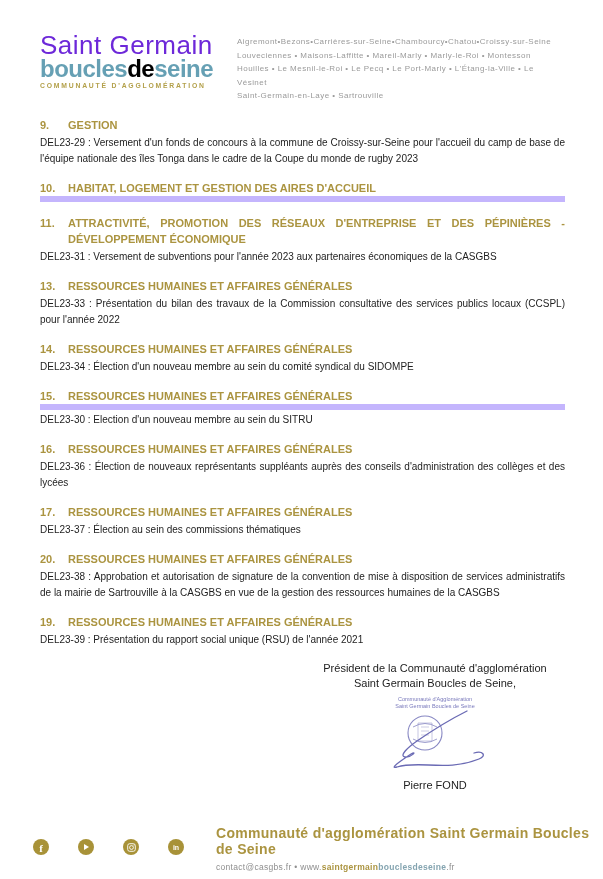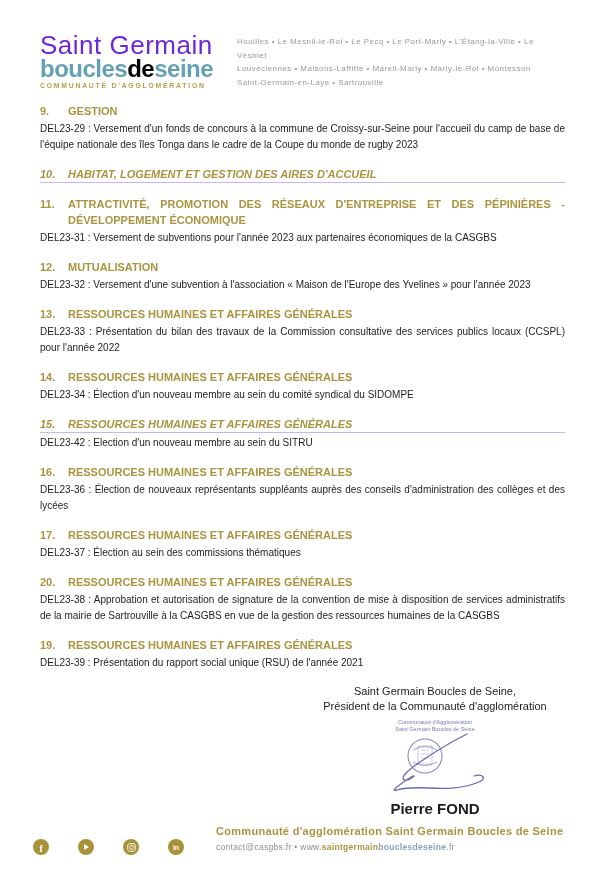--- a/index.html
+++ b/index.html
@@ -14,61 +14,62 @@
   .logo { width:197px; flex:none; }
   .logo-top { font-size:26px; letter-spacing:.5px; color:#6d28d9; line-height:24px; }
   .logo-mid { font-size:24px; font-weight:bold; letter-spacing:-.5px; color:#66a0b4; line-height:23px; }
   .logo-mid .gold { color:#000000; }
   .logo-tag { font-size:6.8px; letter-spacing:1.8px; color:#b3a04a; margin-top:2px; font-weight:bold; }
   .communes { flex:1; font-size:8px; line-height:13.5px; letter-spacing:.45px; color:#9a9a9a; padding-top:2px; }
 
   
   .sec { margin-bottom:13px; }
   .sec-heading { display:flex; color:#ab9440; font-weight:bold; font-size:11px; line-height:16px; }
-  .sec-heading.underlined { border-bottom:1px solid #c4b5fd;font-style:italic; }
+  .sec-heading.underlined { border-bottom:6px solid #c4b5fd; }
   .sec-num { width:28px; flex:none; }
   .sec-title { flex:1; text-align:justify; }
   .sec-body { font-size:10px; line-height:16px; text-align:justify; margin-top:2px; }
 
   
   .sig { width:320px; margin:10px 0 0 235px; text-align:center; font-size:11px; line-height:15px; }
   .sig-stamp { display:block; margin:2px auto 0; }
-  .sig-name { font-weight:bold; font-size:15px; margin-top:1px; }
+  .sig-name { font-weight:normal; font-size:11px; margin-top:1px; }
 
   
   .footer { position:absolute; left:0; top:820px; width:603px; height:59px; }
   .social { position:absolute; left:33px; top:19px; display:flex; gap:29px; }
   .sicon {
     width:16px; height:16px; border-radius:50%; background:#a89238; color:#fff;
     display:flex; align-items:center; justify-content:center; font-size:9px; font-weight:bold;
   }
   .sicon .play { width:0; height:0; border-left:5px solid #fff; border-top:3.2px solid transparent; border-bottom:3.2px solid transparent; margin-left:1px; }
   .sicon .in { font-size:7px; font-weight:bold; letter-spacing:0; }
   .sicon .fb { font-family:"Liberation Serif", serif; font-size:11px; font-weight:bold; margin-top:1px; }
   .ftext { position:absolute; left:216px; top:5px; width:382px; }
-  .forg { color:#ab9440; font-weight:bold; font-size:11px; letter-spacing:.3px; margin-bottom:4px; }
+  .forg { color:#ab9440; font-weight:bold; font-size:14px; letter-spacing:.3px; margin-bottom:4px; }
   .faddr, .fcontact { color:#8f8f8f; font-size:8.5px; line-height:12.5px; letter-spacing:.3px; }
   .fcontact .u-gold { color:#ab9440; font-weight:bold; }
   .fcontact .u-teal { color:#84a4b0; font-weight:bold; }
 </style>
 </head>
 <body>
 
 <div class="page">
   <div class="content">
 
     <div class="hdr">
       <div class="logo">
         <div class="logo-top">Saint Germain</div>
         <div class="logo-mid"><span>boucles</span><span class="gold">de</span><span>seine</span></div>
         <div class="logo-tag">COMMUNAUTÉ D'AGGLOMÉRATION</div>
       </div>
       <div class="communes">
+        <div>Aigremont•Bezons•Carrières-sur-Seine•Chambourcy•Chatou•Croissy-sur-Seine</div>
+        <div>Louveciennes • Maisons-Laffitte • Mareil-Marly • Marly-le-Roi • Montesson</div>
         <div>Houilles • Le Mesnil-le-Roi • Le Pecq • Le Port-Marly • L'Étang-la-Ville • Le Vésinet</div>
-        <div>Louveciennes • Maisons-Laffitte • Mareil-Marly • Marly-le-Roi • Montesson</div>
         <div>Saint-Germain-en-Laye • Sartrouville</div>
       </div>
     </div>
 
     <main>
   <section class="sec">
     <div class="sec-heading">
       <span class="sec-num">9.</span>
       <span class="sec-title">GESTION</span>
     </div>
@@ -83,27 +84,20 @@
   </section>
 
   <section class="sec">
     <div class="sec-heading">
       <span class="sec-num">11.</span>
       <span class="sec-title">ATTRACTIVITÉ, PROMOTION DES RÉSEAUX D'ENTREPRISE ET DES PÉPINIÈRES - DÉVELOPPEMENT ÉCONOMIQUE</span>
     </div>
     <div class="sec-body">DEL23-31 : Versement de subventions pour l'année 2023 aux partenaires économiques de la CASGBS</div>
   </section>
 
-  <section class="sec">
-    <div class="sec-heading">
-      <span class="sec-num">12.</span>
-      <span class="sec-title">MUTUALISATION</span>
-    </div>
-    <div class="sec-body">DEL23-32 : Versement d'une subvention à l'association « Maison de l'Europe des Yvelines » pour l'année 2023</div>
-  </section>
 
   <section class="sec">
     <div class="sec-heading">
       <span class="sec-num">13.</span>
       <span class="sec-title">RESSOURCES HUMAINES ET AFFAIRES GÉNÉRALES</span>
     </div>
     <div class="sec-body">DEL23-33 : Présentation du bilan des travaux de la Commission consultative des services publics locaux (CCSPL) pour l'année 2022</div>
   </section>
 
   <section class="sec">
@@ -112,21 +106,21 @@
       <span class="sec-title">RESSOURCES HUMAINES ET AFFAIRES GÉNÉRALES</span>
     </div>
     <div class="sec-body">DEL23-34 : Élection d'un nouveau membre au sein du comité syndical du SIDOMPE</div>
   </section>
 
   <section class="sec">
     <div class="sec-heading underlined">
       <span class="sec-num">15.</span>
       <span class="sec-title">RESSOURCES HUMAINES ET AFFAIRES GÉNÉRALES</span>
     </div>
-    <div class="sec-body">DEL23-42 : Election d'un nouveau membre au sein du SITRU</div>
+    <div class="sec-body">DEL23-30 : Election d'un nouveau membre au sein du SITRU</div>
   </section>
 
   <section class="sec">
     <div class="sec-heading">
       <span class="sec-num">16.</span>
       <span class="sec-title">RESSOURCES HUMAINES ET AFFAIRES GÉNÉRALES</span>
     </div>
     <div class="sec-body">DEL23-36 : Élection de nouveaux représentants suppléants auprès des conseils d'administration des collèges et des lycées</div>
   </section>
 
@@ -149,22 +143,22 @@
   <section class="sec">
     <div class="sec-heading">
       <span class="sec-num">19.</span>
       <span class="sec-title">RESSOURCES HUMAINES ET AFFAIRES GÉNÉRALES</span>
     </div>
     <div class="sec-body">DEL23-39 : Présentation du rapport social unique (RSU) de l'année 2021</div>
   </section>
 </main>
 
     <div class="sig">
+      <div>Président de la Communauté d'agglomération</div>
       <div>Saint Germain Boucles de Seine,</div>
-      <div>Président de la Communauté d'agglomération</div>
       <svg class="sig-stamp" width="180" height="84" viewBox="0 0 180 84">
         <text x="90" y="8" text-anchor="middle" font-size="5.5" fill="#6a6ab4" opacity="0.9">Communauté d'Agglomération</text>
         <text x="90" y="15" text-anchor="middle" font-size="5.5" fill="#6a6ab4" opacity="0.9">Saint Germain Boucles de Seine</text>
         <g stroke="#6a6ab4" fill="none" opacity="0.8">
           <circle cx="80" cy="40" r="17" stroke-width="1.1"></circle>
           <path d="M68,34 q12,-7 24,0" stroke-width="0.8"></path>
           <path d="M68,46 q12,7 24,0" stroke-width="0.8"></path>
           <path d="M73,30 h14 v18 h-14 z" stroke-width="0.7" opacity="0.7"></path>
           <path d="M76,34 h8 M76,38 h8 M76,42 h8" stroke-width="0.6" opacity="0.7"></path>
         </g>

